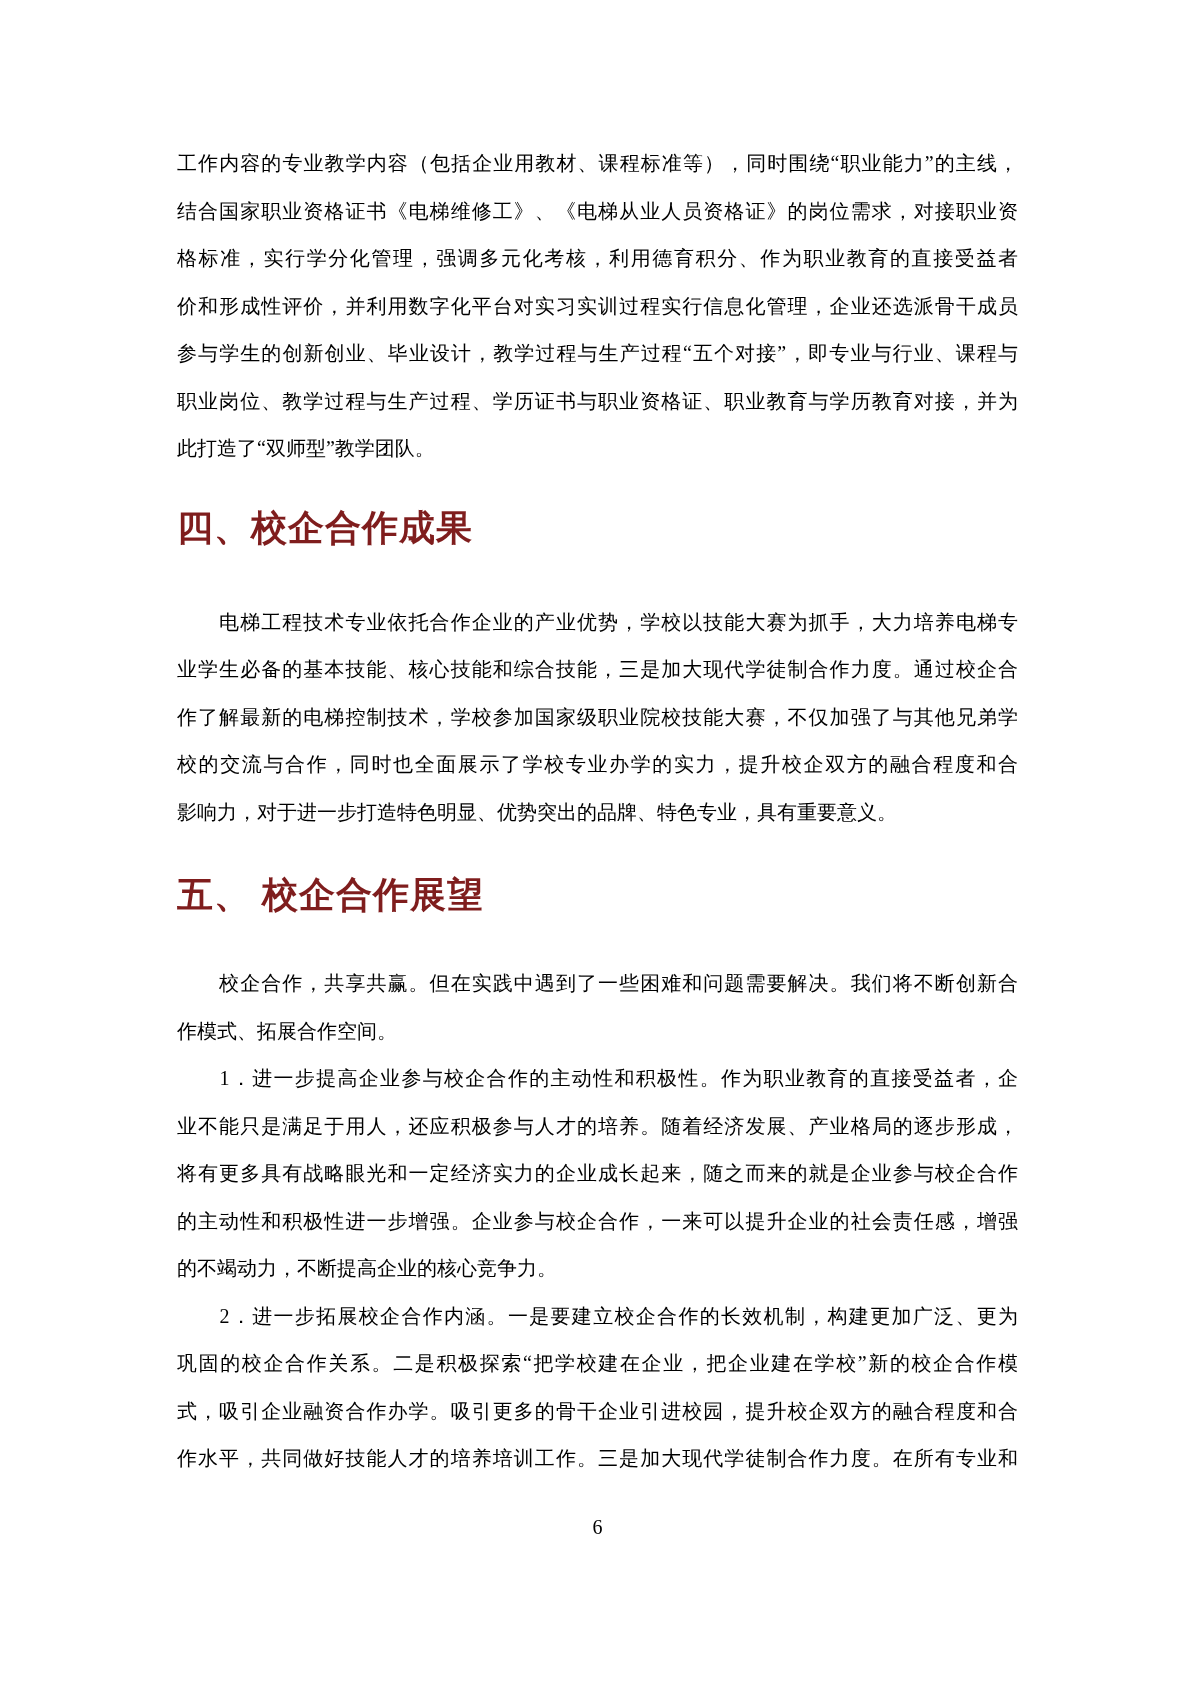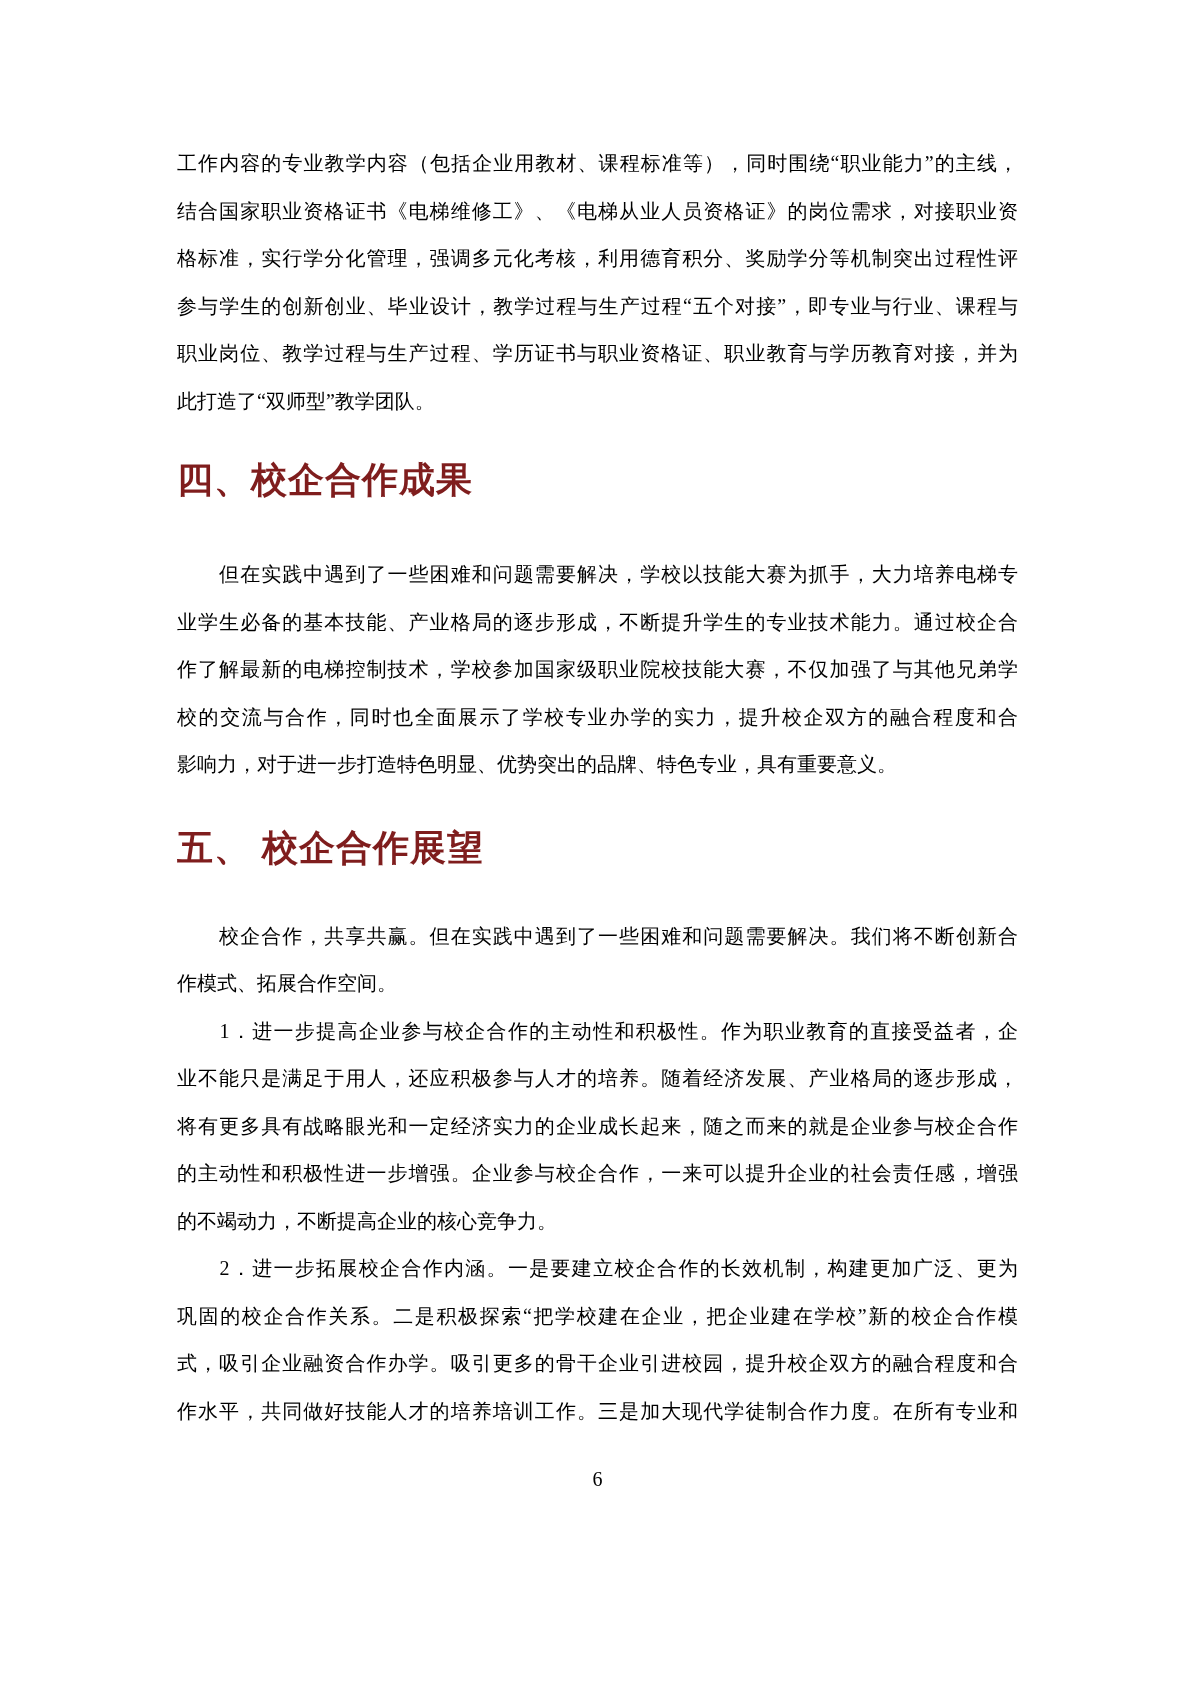--- a/index.html
+++ b/index.html
@@ -70,31 +70,32 @@
 </style>
 </head>
 <body>
 
 <div class="page">
   <div class="content">
 
     <div class="para" style="margin-top:140px;">
       <div class="line">工作内容的专业教学内容（包括企业用教材、课程标准等），同时围绕“职业能力”的主线，</div>
       <div class="line">结合国家职业资格证书《电梯维修工》、《电梯从业人员资格证》的岗位需求，对接职业资</div>
-      <div class="line">格标准，实行学分化管理，强调多元化考核，利用德育积分、奖励学分等机制突出过程性评</div>
+      <div class="line">格标准，实行学分化管理，强调多元化考核，利用德育积分、作为职业教育的直接受益者</div>
+      <div class="line">价和形成性评价，并利用数字化平台对实习实训过程实行信息化管理，企业还选派骨干成员</div>
       <div class="line">参与学生的创新创业、毕业设计，教学过程与生产过程“五个对接”，即专业与行业、课程与</div>
       <div class="line">职业岗位、教学过程与生产过程、学历证书与职业资格证、职业教育与学历教育对接，并为</div>
       <div class="line end">此打造了“双师型”教学团队。</div>
     </div>
 
     <h2 class="heading h-achievements">四、校企合作成果</h2>
 
     <div class="para after-h-achievements">
-      <div class="line">　　但在实践中遇到了一些困难和问题需要解决，学校以技能大赛为抓手，大力培养电梯专</div>
-      <div class="line">业学生必备的基本技能、产业格局的逐步形成，不断提升学生的专业技术能力。通过校企合</div>
+      <div class="line">　　电梯工程技术专业依托合作企业的产业优势，学校以技能大赛为抓手，大力培养电梯专</div>
+      <div class="line">业学生必备的基本技能、核心技能和综合技能，三是加大现代学徒制合作力度。通过校企合</div>
       <div class="line">作了解最新的电梯控制技术，学校参加国家级职业院校技能大赛，不仅加强了与其他兄弟学</div>
       <div class="line">校的交流与合作，同时也全面展示了学校专业办学的实力，提升校企双方的融合程度和合</div>
       <div class="line end">影响力，对于进一步打造特色明显、优势突出的品牌、特色专业，具有重要意义。</div>
     </div>
 
     <h2 class="heading h-outlook">五、 校企合作展望</h2>
 
     <div class="para after-h-outlook">
       <div class="line">　　校企合作，共享共赢。但在实践中遇到了一些困难和问题需要解决。我们将不断创新合</div>
       <div class="line end">作模式、拓展合作空间。</div>

